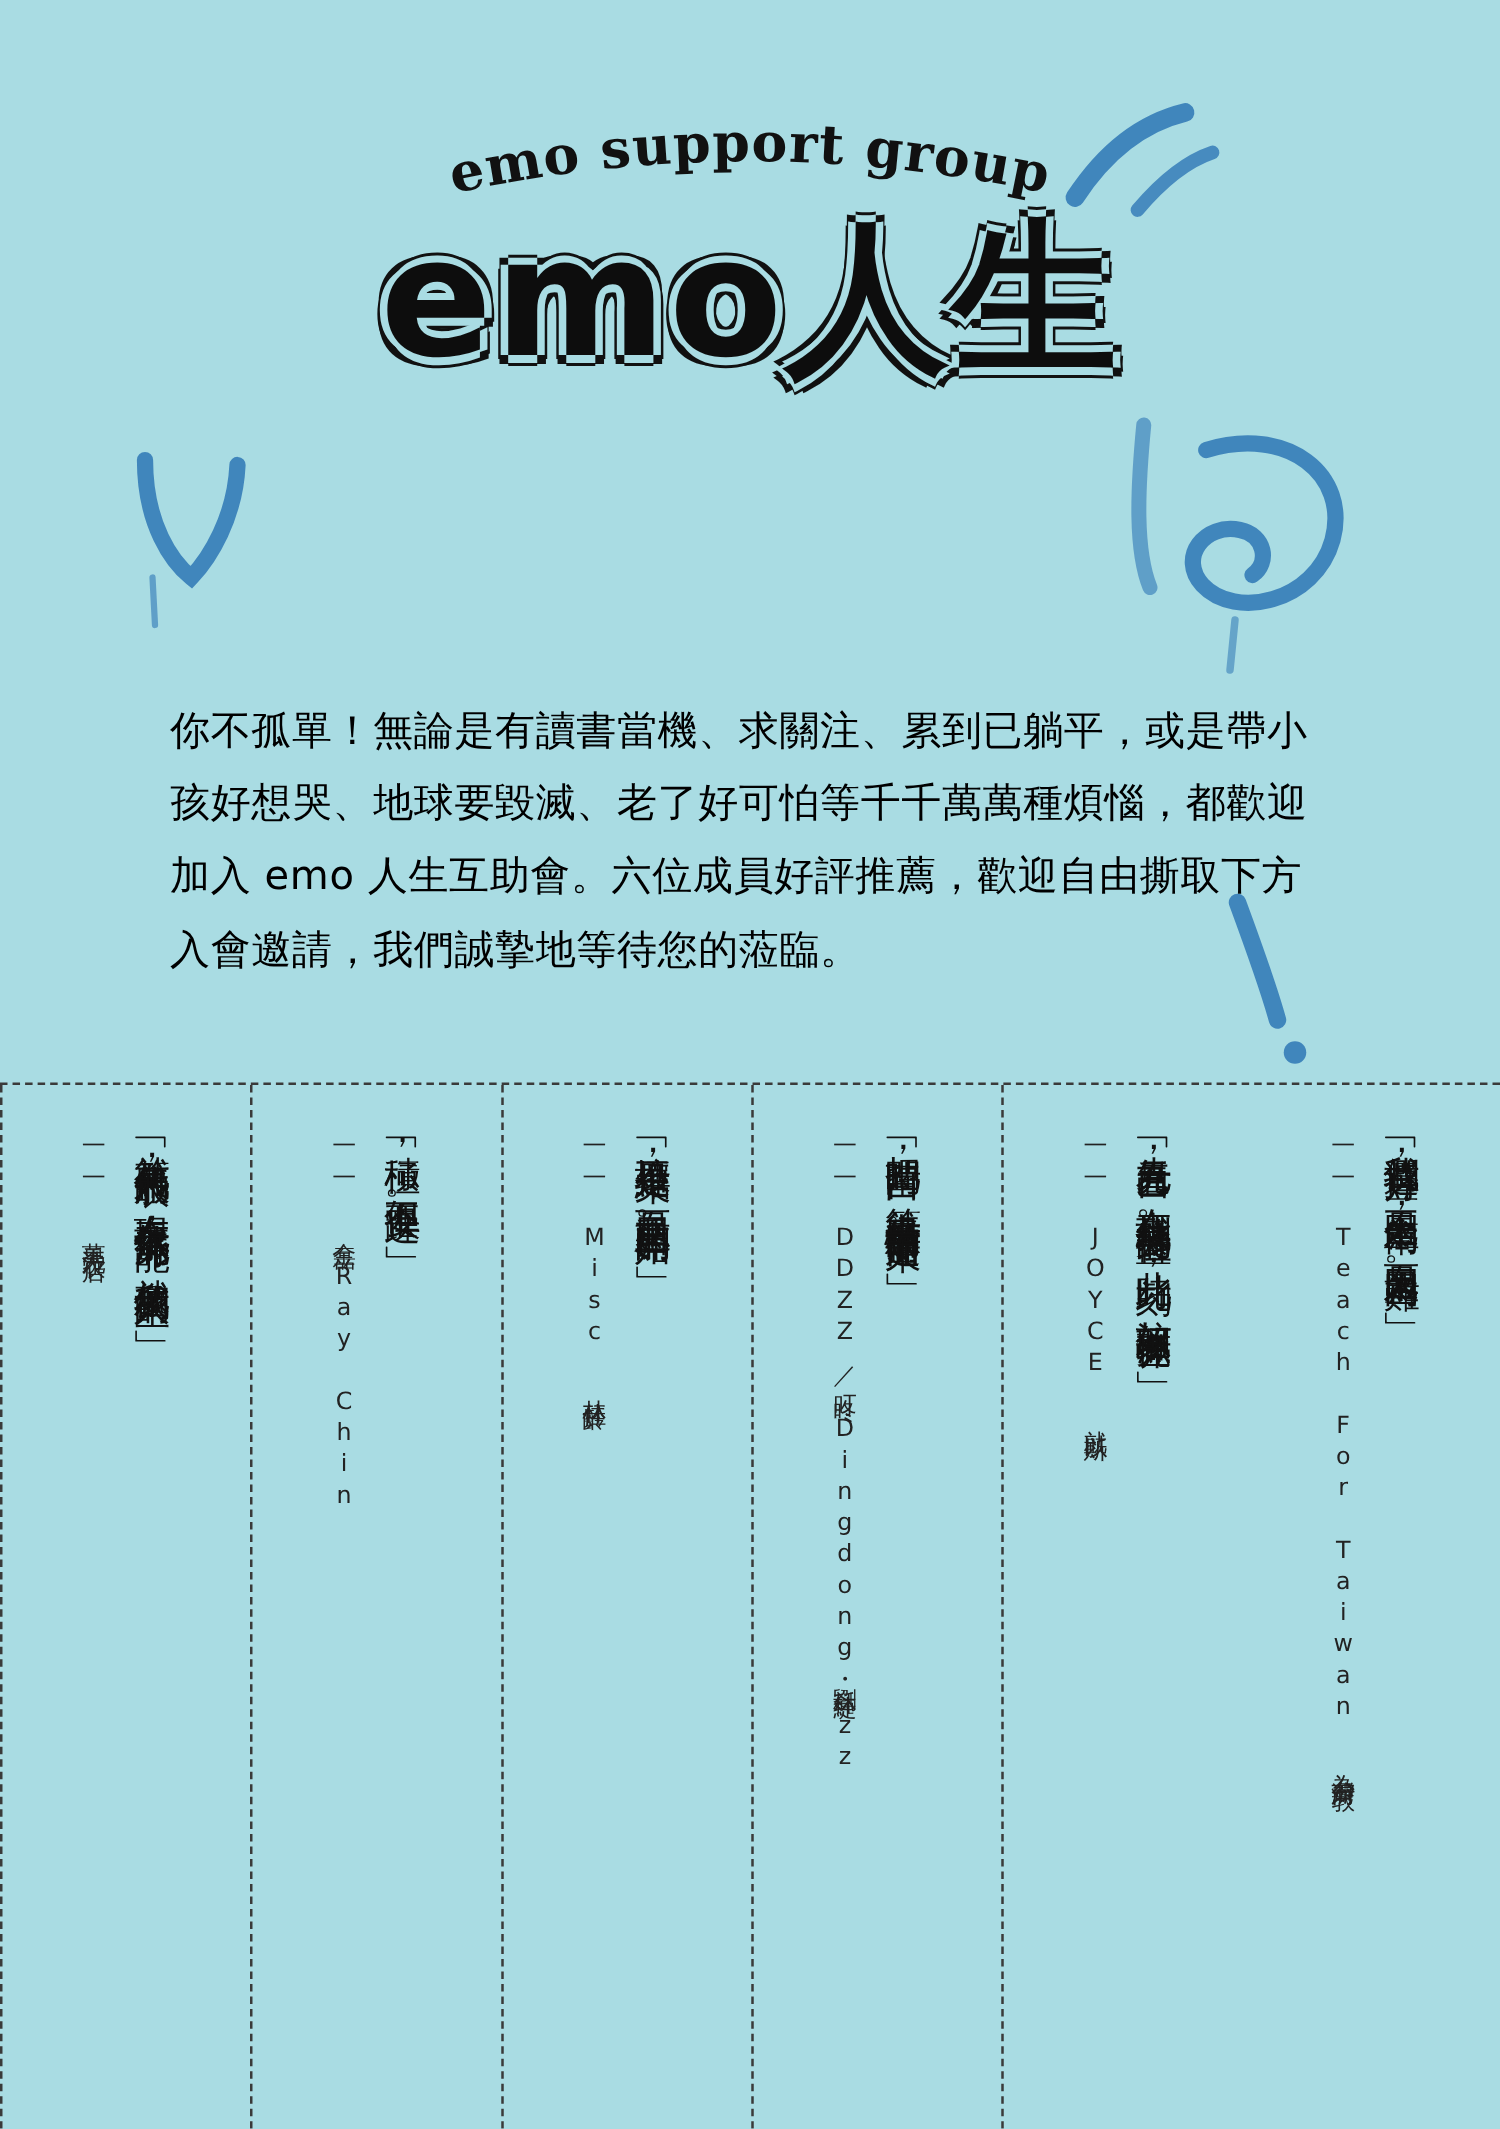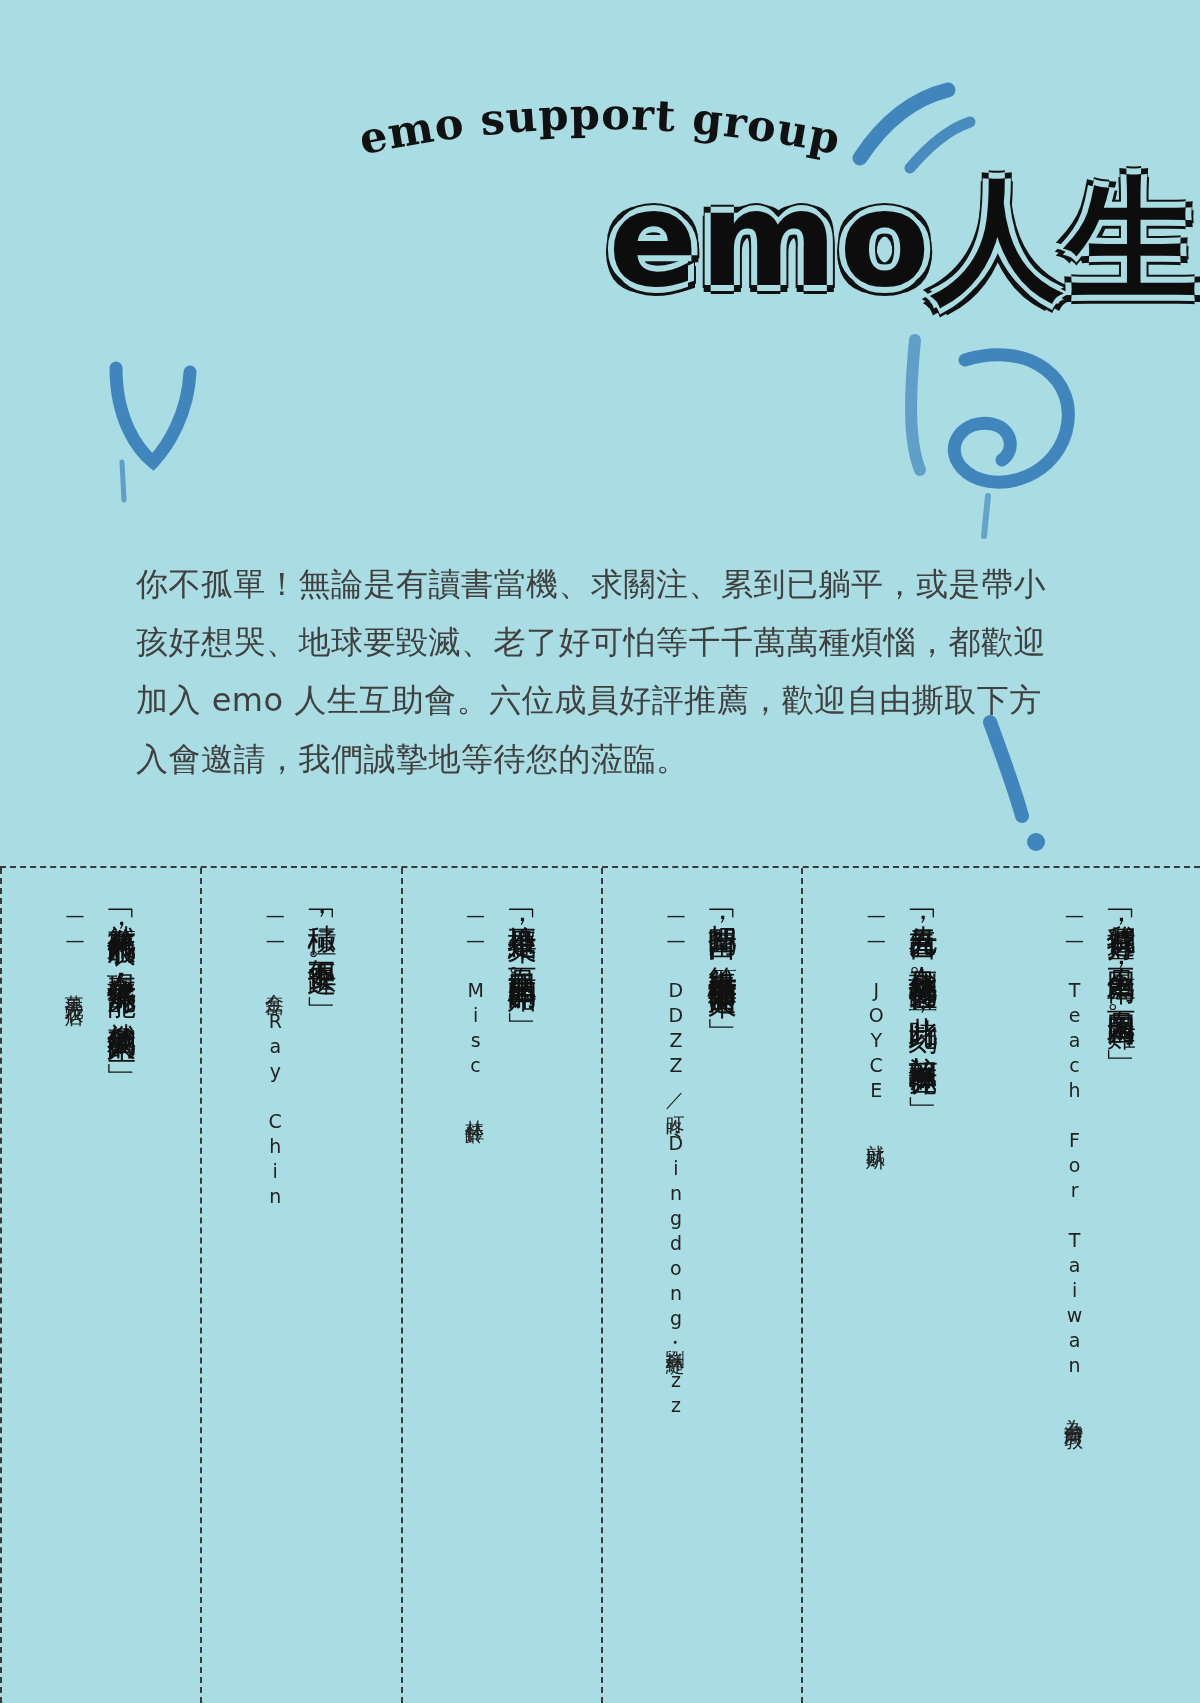--- a/index.html
+++ b/index.html
@@ -47,21 +47,21 @@
     font-size: 43px;
     letter-spacing: 1px;
     fill: #111;
   }
 
   .big-title {
     position: absolute;
     left: 0;
     top: 175px;
     width: 1200px;
-    text-align: right;
+    text-align: center;
     line-height: 0.98;
   }
   .big-title .line {
     font-family: "DejaVu Sans", sans-serif;
     font-weight: 700;
     color: #0d0d0d;
     letter-spacing: 2px;
     text-shadow:
       6px 0 0 #a9dce3, -6px 0 0 #a9dce3, 0 6px 0 #a9dce3, 0 -6px 0 #a9dce3,
       8px 3px 0 #111, -8px 3px 0 #111, 0 9px 0 #111, 0 -8px 0 #111,
@@ -77,21 +77,21 @@
 
   
   .intro {
     position: absolute;
     left: 136px;
     top: 555px;
     width: 930px;
     font-family: "DejaVu Sans", sans-serif;
     font-size: 32px;
     line-height: 1.82;
-    color: #404040;
+    color: #000000;
     letter-spacing: 0.5px;
     text-align: left;
   }
 
   
   .tearline {
     position: absolute;
     left: 0;
     top: 866px;
     width: 1200px;

